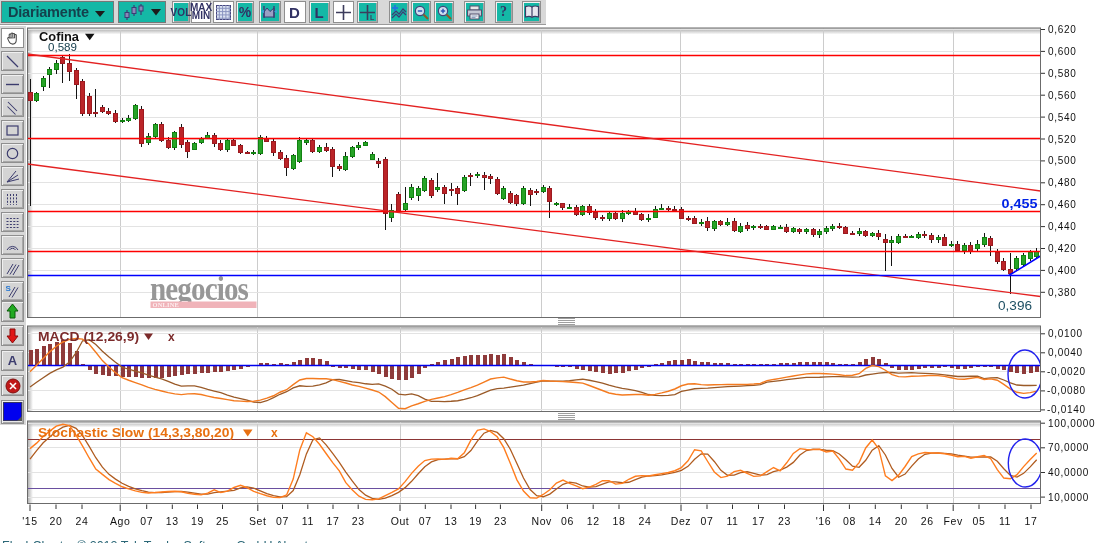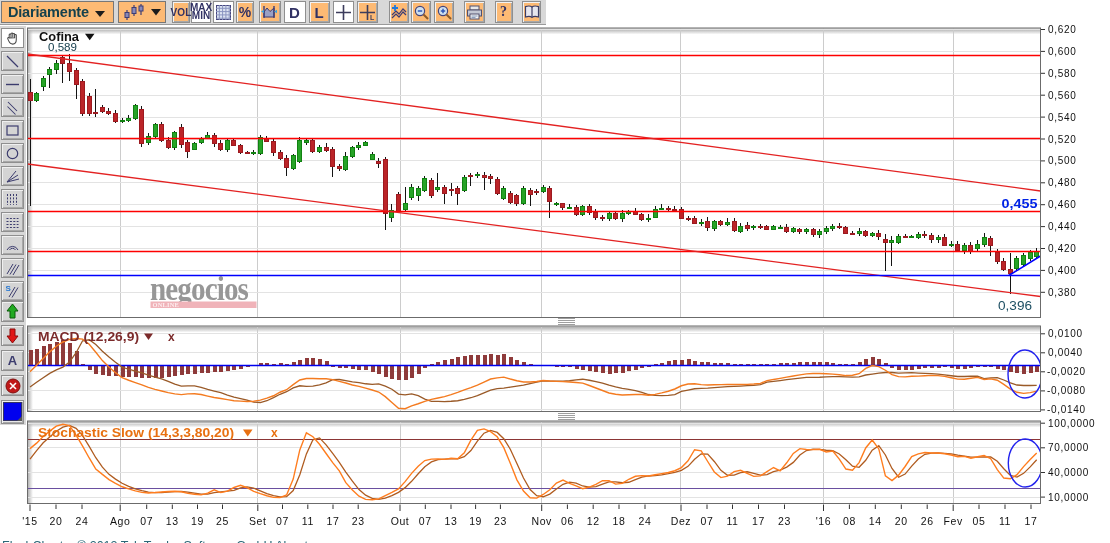--- a/index.html
+++ b/index.html
@@ -1,17 +1,17 @@
 <!DOCTYPE html>
 <html><head><meta charset="utf-8"><style>
 *{margin:0;padding:0;box-sizing:border-box}
 html,body{width:1110px;height:543px;overflow:hidden;background:#ffffff;font-family:"Liberation Sans",sans-serif}
 #stage{position:relative;width:1110px;height:543px}
 .tbar{position:absolute;left:0;top:0;width:546px;height:25px;background:#d8d8d8;border-bottom:1px solid #9a9a9a}
-.btn{position:absolute;top:1px;height:22px;background:#fdba74;border:1px solid #8f8f8f;box-shadow:inset 1px 1px 0 #f2f2f2,inset -1px -1px 0 #a8a8a8;display:flex;align-items:center;justify-content:center;color:#323264;font-weight:bold}
+.btn{position:absolute;top:1px;height:22px;background:#14b8a6;border:1px solid #8f8f8f;box-shadow:inset 1px 1px 0 #f2f2f2,inset -1px -1px 0 #a8a8a8;display:flex;align-items:center;justify-content:center;color:#323264;font-weight:bold}
 .btn.on{background:#ffffff;box-shadow:none}
 .lbar{position:absolute;left:0;top:26px;width:26px;height:399px;background:#d8d8d8}
 .lbtn{position:absolute;left:1px;width:23px;height:20px;background:#d4d4d4;border:1px solid #8f8f8f;box-shadow:inset 1px 1px 0 #f0f0f0,inset -1px -1px 0 #a8a8a8;display:flex;align-items:center;justify-content:center}
 .lbtn.on{background:#ffffff;box-shadow:none}
 </style></head>
 <body>
 <div id="stage">
 <svg width="1110" height="543" viewBox="0 0 1110 543" xmlns="http://www.w3.org/2000/svg" style="position:absolute;left:0;top:0">
       <defs>
 <clipPath id="cpm">

